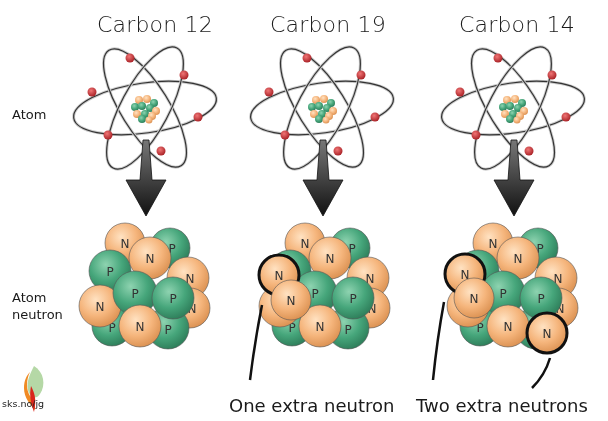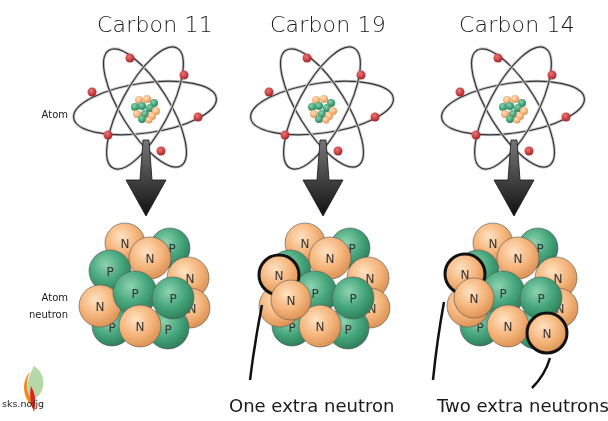--- a/index.html
+++ b/index.html
@@ -1,26 +1,26 @@
 <!DOCTYPE html>
 <html><head>
 <meta charset="utf-8">
 <style>
   html,body{margin:0;padding:0;background:#ffffff;}
   body{width:608px;height:421px;position:relative;overflow:hidden;font-family:"DejaVu Sans","Liberation Sans",sans-serif;color:#1a1a1a;}
   .title{position:absolute;top:12px;font-size:22px;font-weight:300;text-align:center;width:140px;letter-spacing:0.2px;}
-  .rowlabel{position:absolute;left:4px;width:64px;text-align:right;font-size:10px;line-height:17px;}
+  .rowlabel{position:absolute;left:12px;width:64px;text-align:left;font-size:13px;line-height:17px;}
   .caption{position:absolute;top:395px;font-size:18px;white-space:nowrap;}
   svg.layer{position:absolute;left:0;top:0;}
   .logo-text{position:absolute;left:2px;top:398px;font-size:9.5px;color:#222;}
 </style>
 </head>
 <body>
 
-<div class="title" style="left:85px;">Carbon 11</div>
+<div class="title" style="left:85px;">Carbon 12</div>
 <div class="title" style="left:258px;">Carbon 19</div>
 <div class="title" style="left:447px;">Carbon 14</div>
 
 <div class="rowlabel" style="top:106px;">
   <span>Atom</span>
 </div>
 <div class="rowlabel" style="top:289px;">
   <span>Atom</span><br>
   <span>neutron</span>
 </div>
@@ -154,15 +154,15 @@
   <path d="M550,358 Q545,375 532,388" fill="none" stroke="#111" stroke-width="2.5"></path>
 
   <g>
     <path d="M34,366 C44,372 46,385 40,394 C36,400 30,398 28,390 C26,382 30,374 34,366 Z" fill="#b5d8a6"></path>
     <path d="M30,372 C26,380 26,390 30,396 C33,402 36,404 35,410 C30,404 24,398 24,388 C24,380 27,375 30,372 Z" fill="#f08a24"></path>
     <path d="M31,386 C34,392 37,398 34,412 C31,404 29,396 31,386 Z" fill="#d9261c"></path>
   </g>
 </svg>
 
 <div class="caption" style="left:229px;">One extra neutron</div>
-<div class="caption" style="left:437px;">Two extra neutrons</div>
+<div class="caption" style="left:416px;">Two extra neutrons</div>
 
 <div class="logo-text">sks.no/jg</div>
 
 </body></html>

